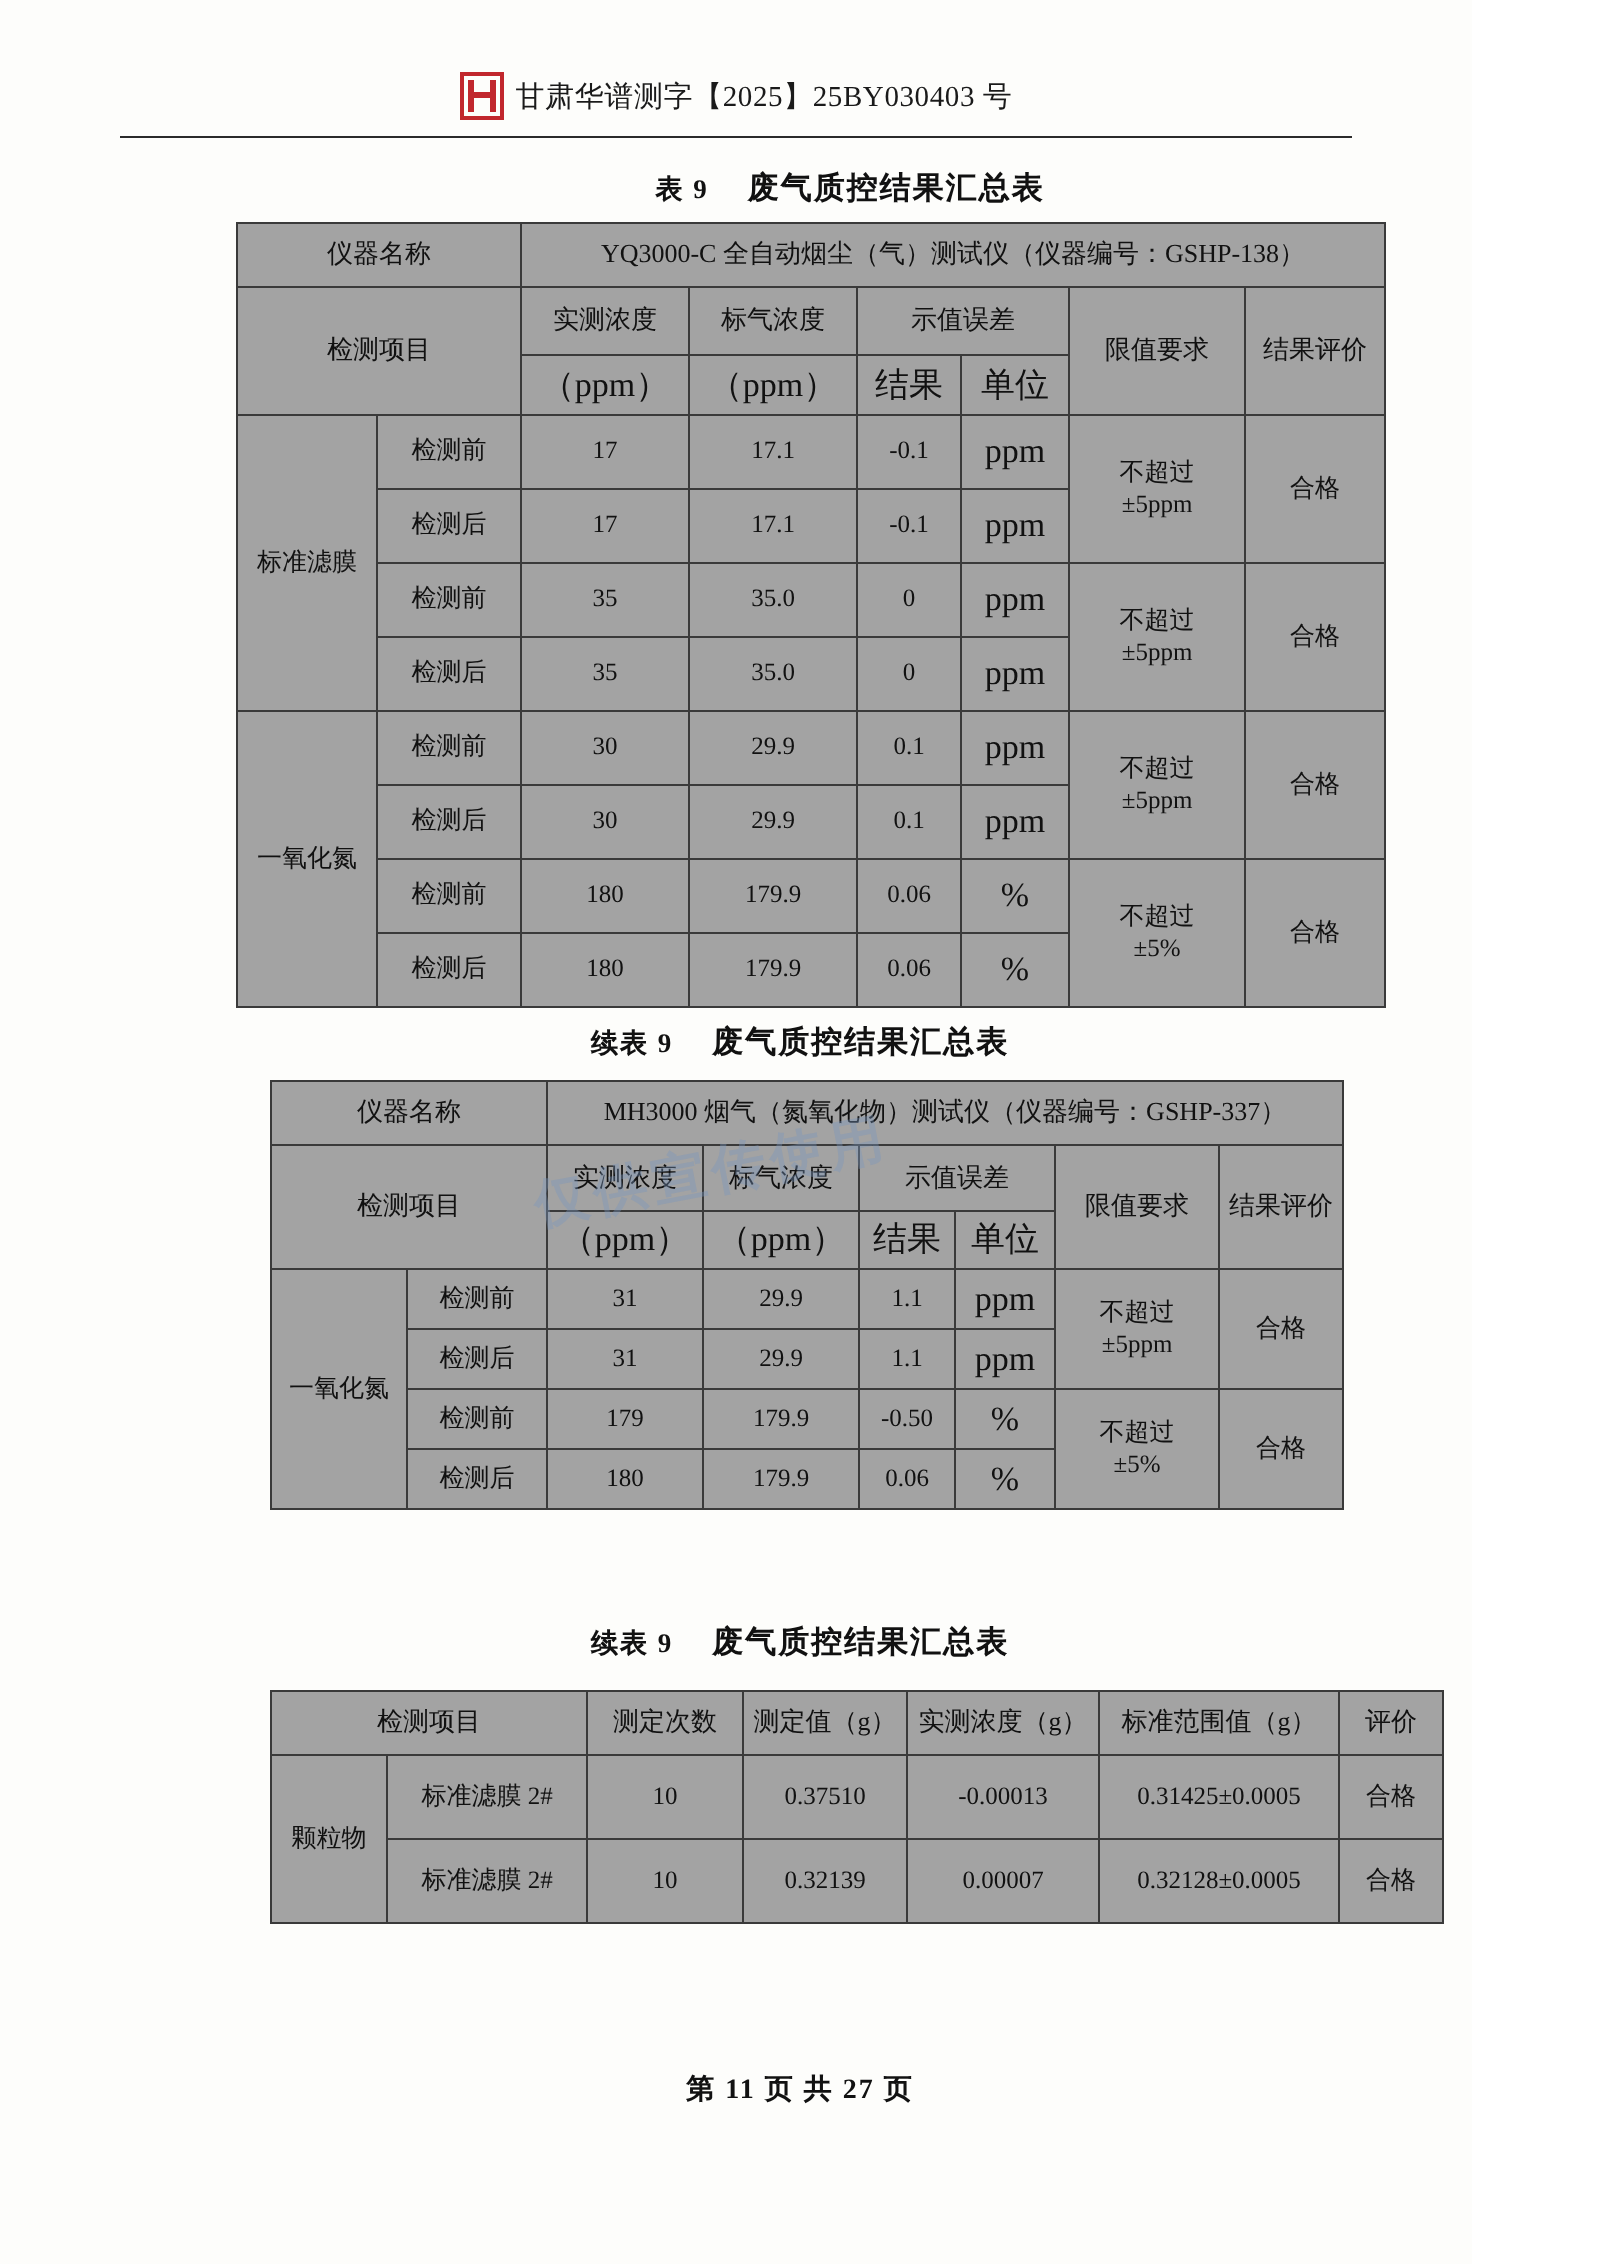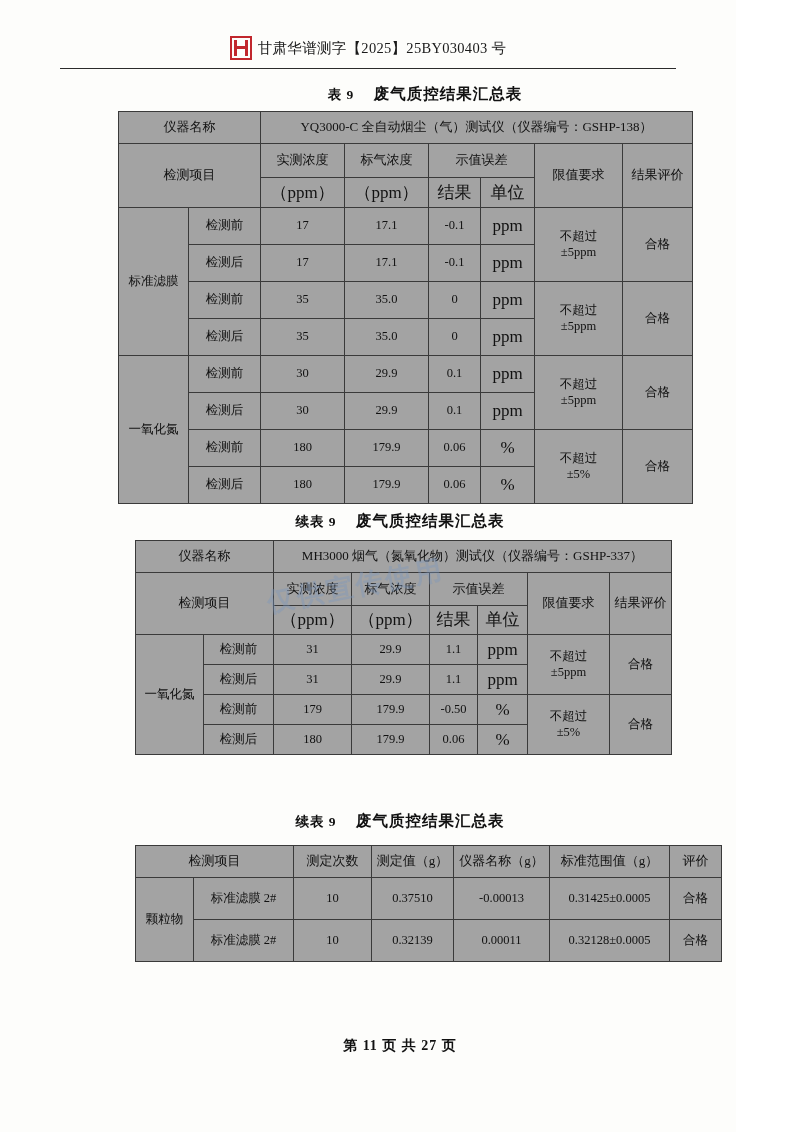--- a/index.html
+++ b/index.html
@@ -363,38 +363,38 @@
       <col style="width:82px">
       <col style="width:96px">
       <col style="width:120px">
       <col style="width:52px">
     </colgroup>
     <tbody>
       <tr style="height:32px">
         <td class="hdr" colspan="2">检测项目</td>
         <td class="hdr">测定次数</td>
         <td class="hdr">测定值（g）</td>
-        <td class="hdr">仪器名称（g）</td>
+        <td class="hdr">实测浓度（g）</td>
         <td class="hdr">标准范围值（g）</td>
         <td class="hdr">评价</td>
       </tr>
       <tr style="height:42px">
         <td rowspan="2">颗粒物</td>
         <td>标准滤膜 2#</td>
         <td>10</td>
         <td>0.37510</td>
         <td>-0.00013</td>
         <td>0.31425±0.0005</td>
         <td>合格</td>
       </tr>
       <tr style="height:42px">
         <td>标准滤膜 2#</td>
         <td>10</td>
         <td>0.32139</td>
-        <td>0.00011</td>
+        <td>0.00007</td>
         <td>0.32128±0.0005</td>
         <td>合格</td>
       </tr>
     </tbody>
   </table>
 
   <div id="footer">
     <span class="footer-text">第 11 页 共 27 页</span>
   </div>
 

